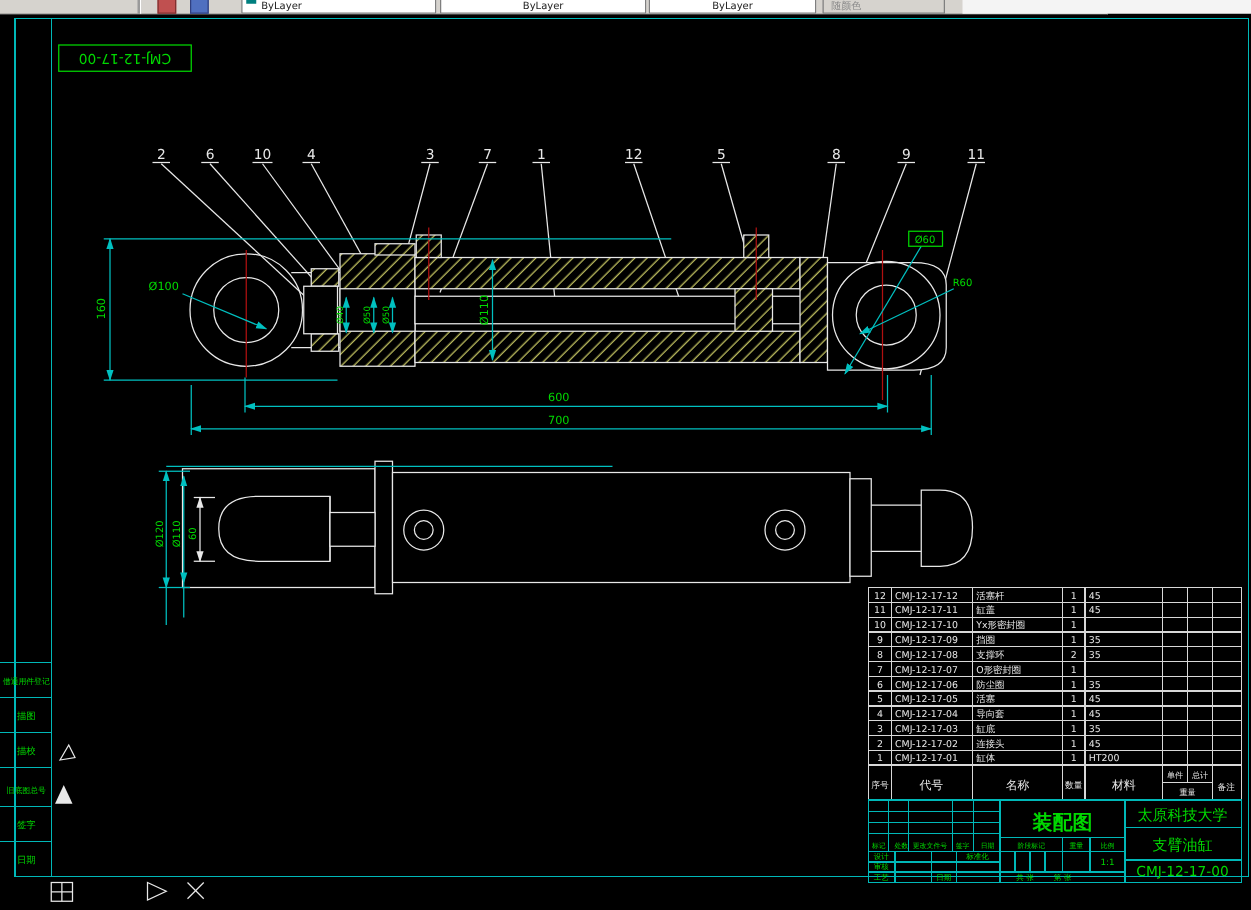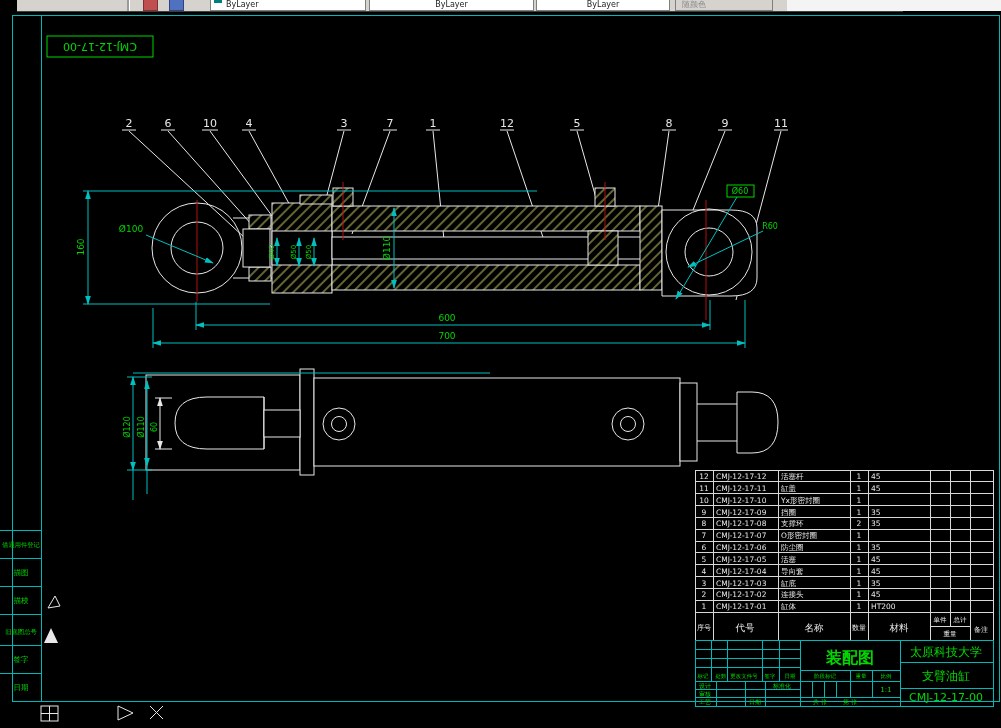--- a/index.html
+++ b/index.html
@@ -1,19 +1,19 @@
 <!DOCTYPE html>
 <html><head>
 <meta charset="utf-8">
 <style>
   html,body{margin:0;padding:0;background:#000;}
   #screen{position:relative;width:1001px;height:728px;background:#000;overflow:hidden;
           font-family:"DejaVu Sans",sans-serif;}
   
-  #toolbar{position:absolute;left:17px;top:0;width:886px;height:11px;background:#d6d3ce;
+  #toolbar{position:absolute;left:0;top:0;width:886px;height:11px;background:#d6d3ce;
            border-bottom:1px solid #404040;z-index:5;}
   .tb{position:absolute;top:-4px;height:13px;background:#fff;border:1px solid #7f7f7f;
       font-size:8px;color:#222;line-height:16px;white-space:nowrap;overflow:hidden;}
   .tb .sw{display:inline-block;width:8px;height:6px;background:#007f7f;margin:0 4px 0 3px;}
   .tb span{vertical-align:top;}
   .tbsep{position:absolute;top:0;width:2px;height:11px;background:#9a9a9a;border-right:1px solid #fff;}
   .tbicon{position:absolute;top:-2px;width:13px;height:11px;}
   #plotstyle{background:#d6d3ce;color:#8a8a8a;}
   #tbwhite{position:absolute;left:770px;top:0;width:231px;height:11px;background:#f4f4f4;}
   svg{position:absolute;left:0;top:0;}

